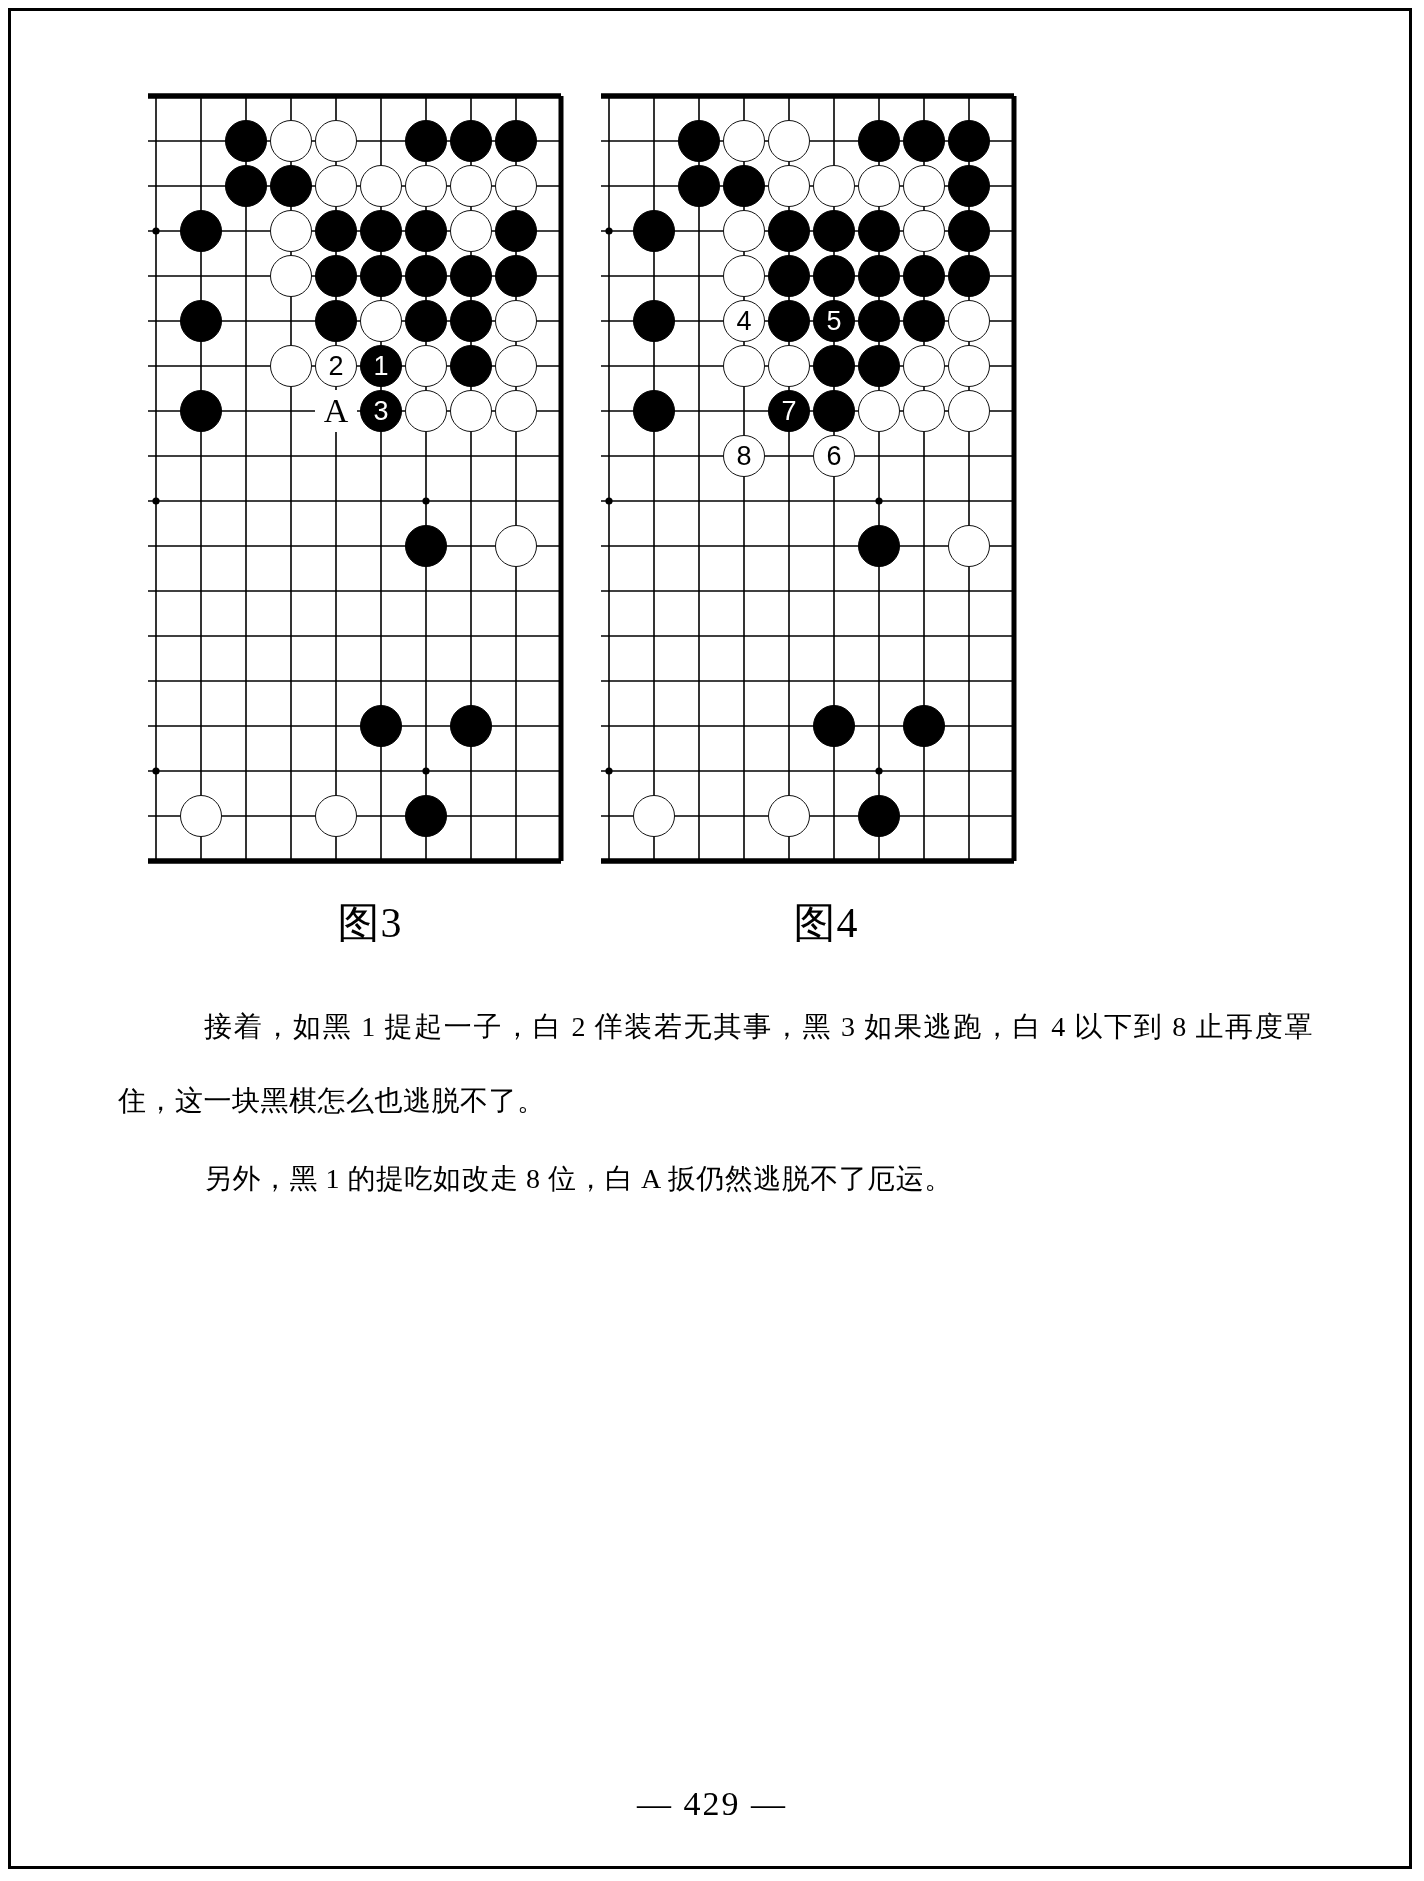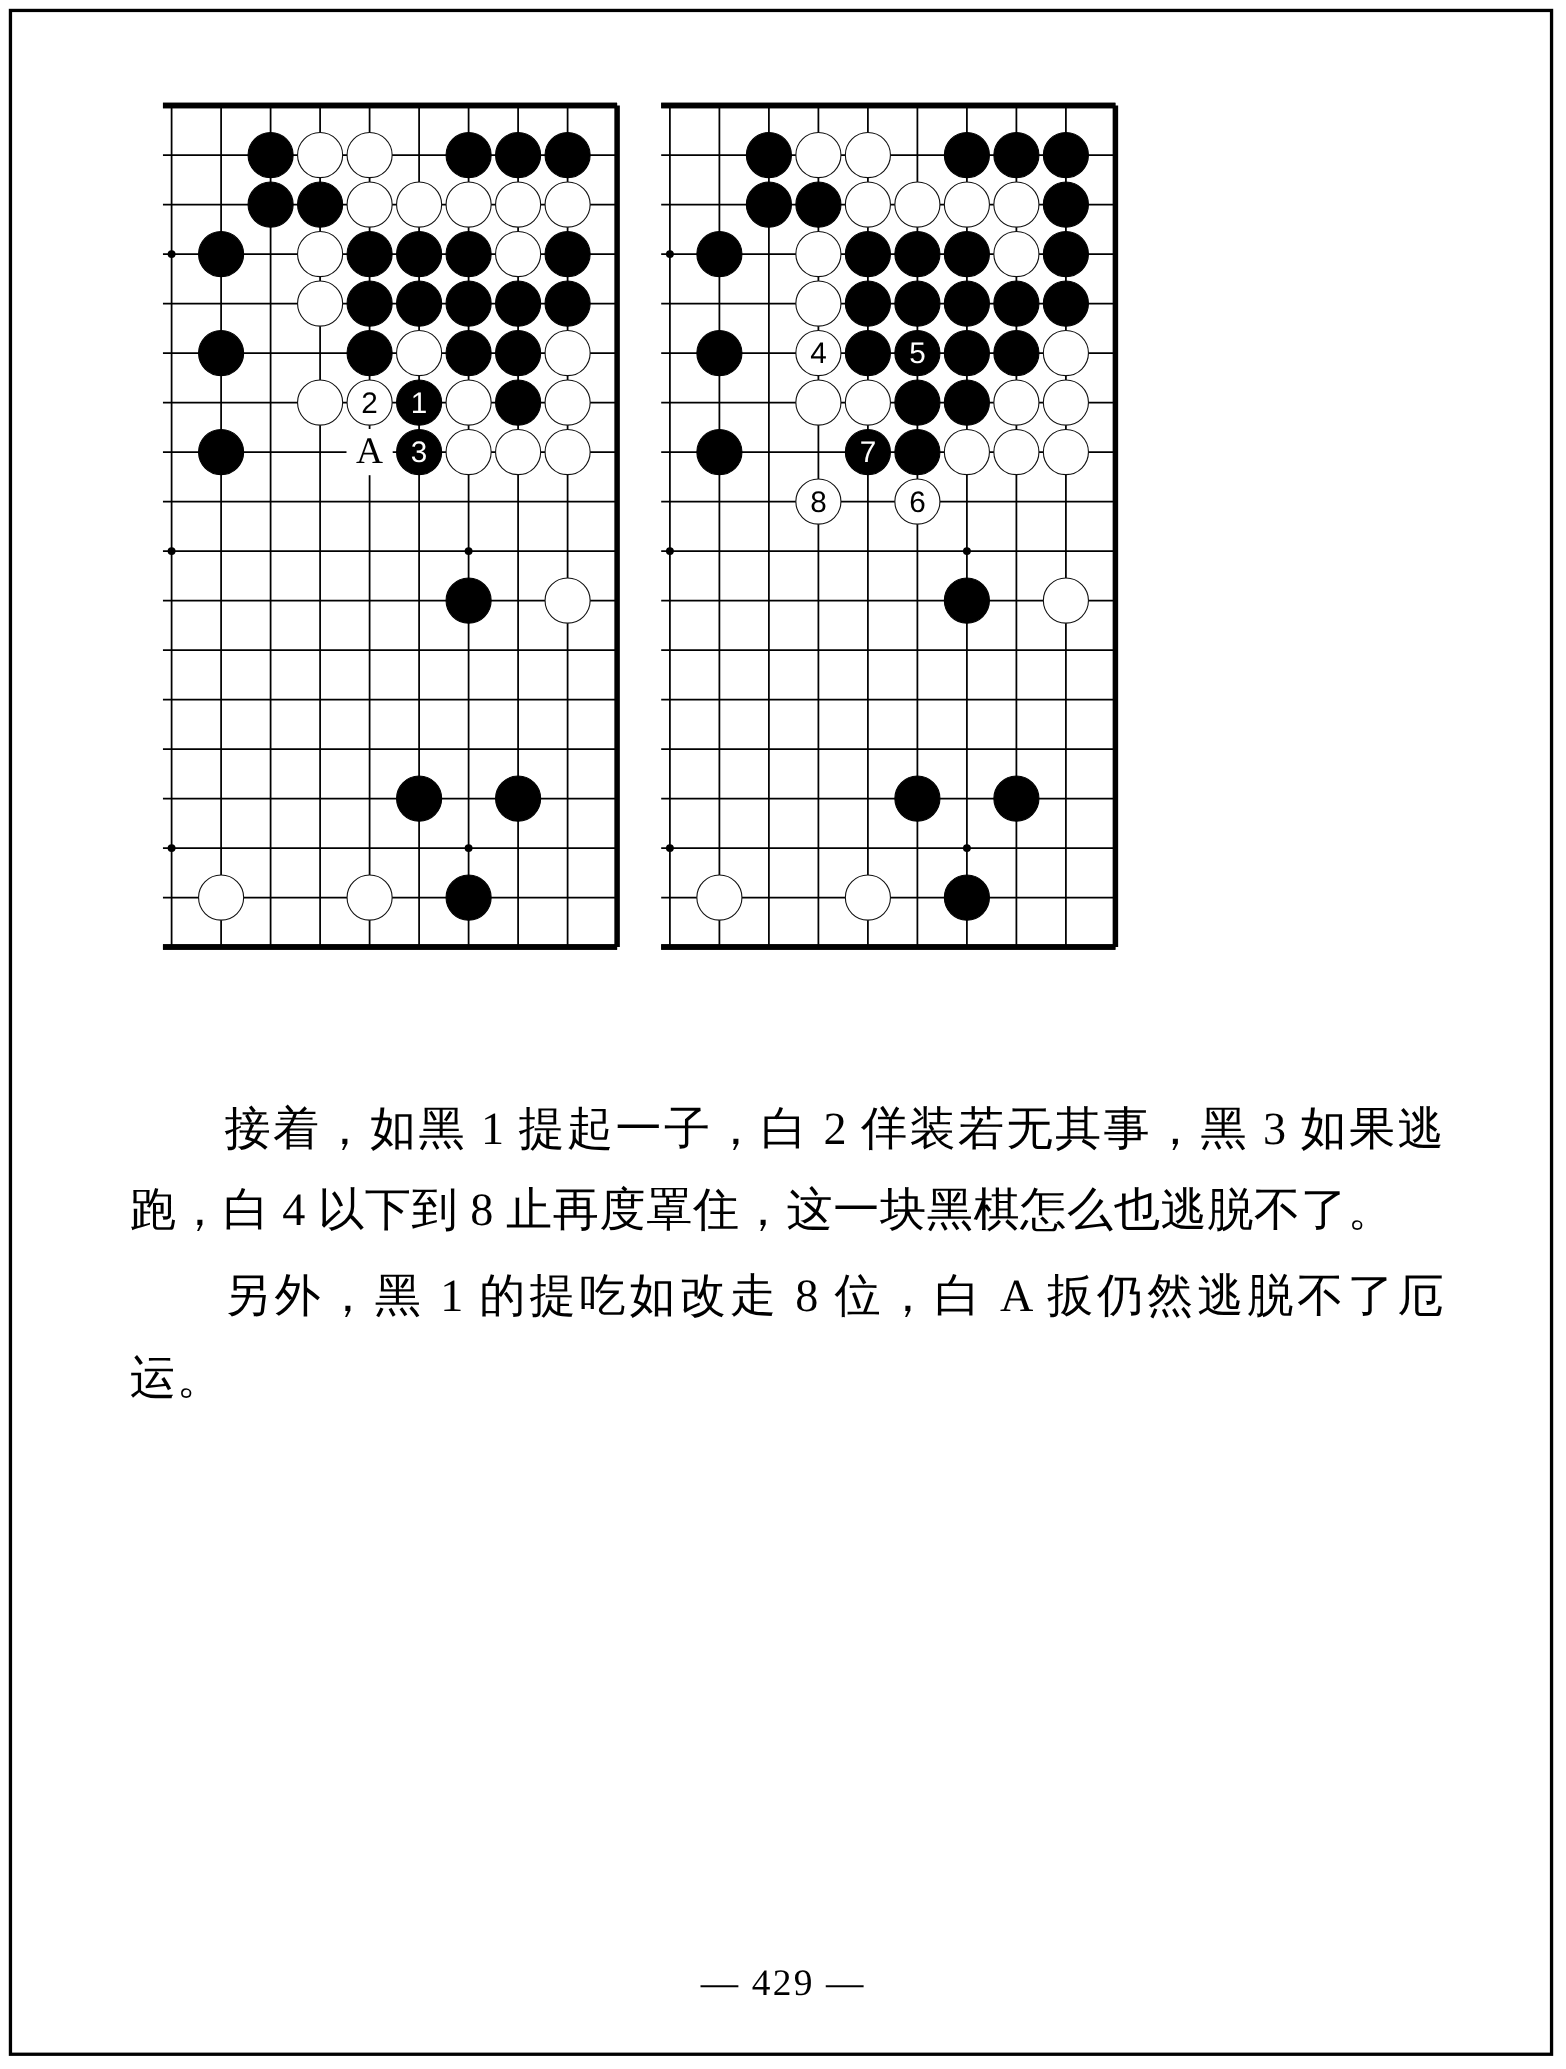--- a/index.html
+++ b/index.html
@@ -112,21 +112,21 @@
   #caption-left  { left: 220px; }
   #caption-right { left: 676px; }
 
   
   .body-text {
     position: absolute;
     left: 118px;
     top: 990px;
     width: 1195px;
     font-family: "Liberation Serif", "DejaVu Serif", serif;
-    font-size: 42px;
+    font-size: 28px;
     line-height: 74px;
     letter-spacing: 0.5px;
     text-align: justify;
   }
   .body-text p {
     margin: 0 0 4px 0;
     text-indent: 86px;
   }
 
   .page-number {
@@ -346,20 +346,24 @@
           <div class="stone white" style="left: 347px; top: 437px;"></div>
           <div class="stone black" style="left: 212px; top: 617px;"></div>
           <div class="stone black" style="left: 302px; top: 617px;"></div>
           <div class="stone white" style="left: 32px; top: 707px;"></div>
           <div class="stone white" style="left: 167px; top: 707px;"></div>
           <div class="stone black" style="left: 257px; top: 707px;"></div>
         </div>
     </div>
   </div>
 
+  <div class="caption-row">
+    <div class="caption" id="caption-left">图3</div>
+    <div class="caption" id="caption-right">图4</div>
+  </div>
 
   <div class="body-text">
     <p>接着，如黑 1 提起一子，白 2 佯装若无其事，黑 3 如果逃跑，白 4 以下到 8 止再度罩住，这一块黑棋怎么也逃脱不了。</p>
     <p>另外，黑 1 的提吃如改走 8 位，白 A 扳仍然逃脱不了厄运。</p>
   </div>
 
   <div class="page-number">— 429 —</div>
 </div>
 
 </body></html>

